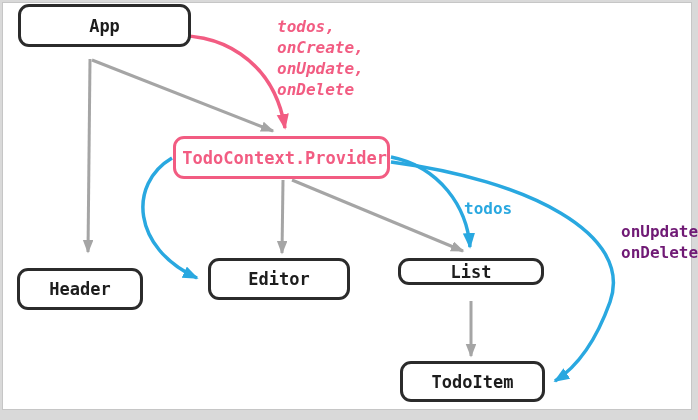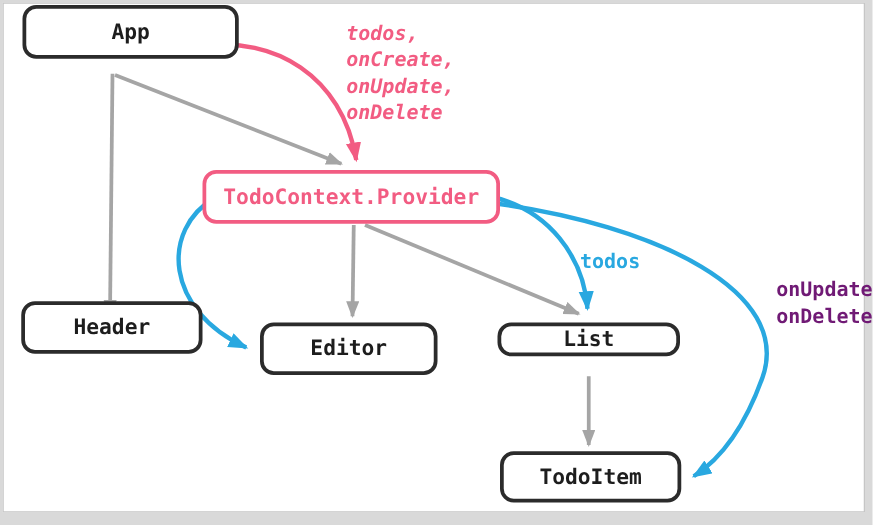--- a/index.html
+++ b/index.html
@@ -19,22 +19,22 @@
     position:absolute;box-sizing:border-box;
     background:#ffffff;
     border:3px solid #2b2b2b;
     border-radius:11px;
     display:flex;align-items:center;justify-content:center;
     font-weight:bold;font-size:17px;color:#1d1d1d;
     z-index:2;
   }
   .node.pink{border-color:#f25c82;color:#f25c82;}
   .node-app{left:18px;top:4px;width:173px;height:43px;}
-  .node-provider{left:162px;top:136px;width:238px;height:43px;}
-  .node-header{left:17px;top:241px;width:145px;height:42px;}
+  .node-provider{left:173px;top:136px;width:217px;height:43px;justify-content:flex-end;}
+  .node-header{left:17px;top:268px;width:126px;height:42px;}
   .node-editor{left:208px;top:258px;width:142px;height:42px;}
   .node-list{left:398px;top:258px;width:146px;height:27px;}
   .node-todoitem{left:400px;top:361px;width:145px;height:41px;text-align:right;}
   .edge-label{
     position:absolute;font-weight:bold;font-size:16px;line-height:21px;
     white-space:pre-line;z-index:3;
   }
   .edge-label.pink{color:#f25c82;left:277px;top:16px;font-style:italic;}
   .edge-label.oncreate{color:#29a8e0;left:72px;top:192px;}
   .edge-label.todos{color:#29a8e0;left:464px;top:198px;}

